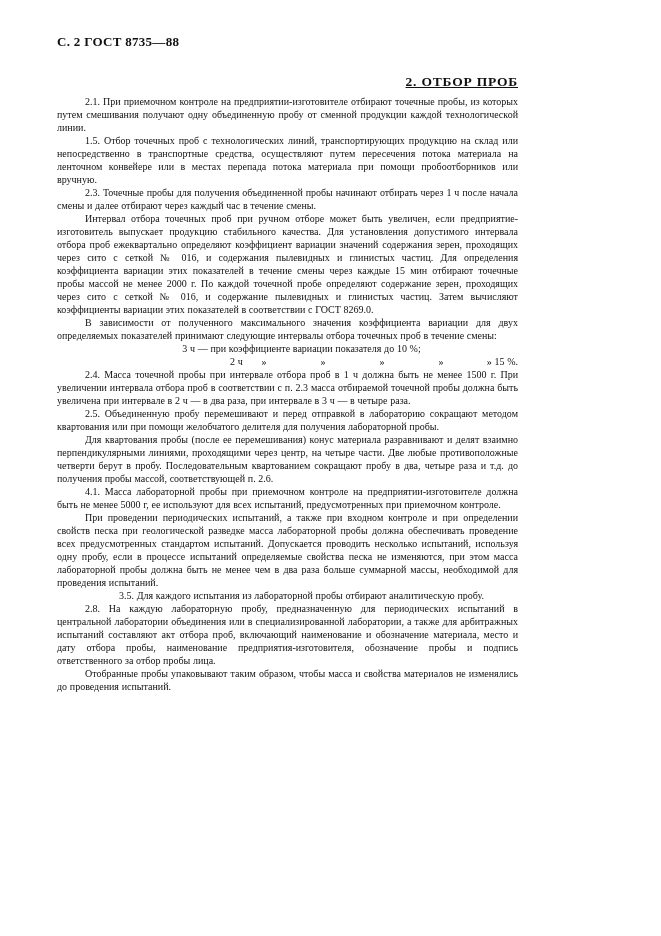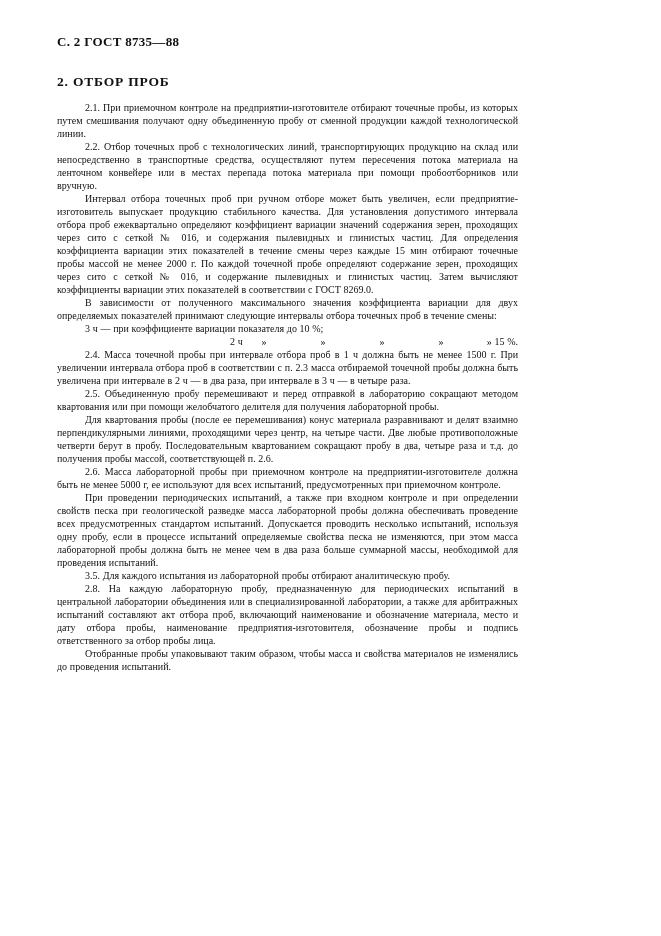--- a/index.html
+++ b/index.html
@@ -18,57 +18,59 @@
     color: #111111;
     overflow: hidden;
     border-radius: 14px;
   }
   .page-header {
     font-size: 13px;
     font-weight: bold;
     letter-spacing: 0.3px;
   }
   .section-title {
-    text-align: left;
+    text-align: right;
     font-weight: bold;
     font-size: 13.5px;
     letter-spacing: 0.8px;
-    margin: 24px 0 11px 0;
+    margin: 24px 0 5px 0;
+    text-decoration: underline;
   }
   .body-text p {
     margin: 0;
     font-size: 10px;
     line-height: 13px;
     text-align: justify;
     text-indent: 28px;
     word-spacing: 0.2px;
   }
   .body-text p.single-line {
-    text-align: left;
+    text-align: center;
   }
   .body-text p.pre-spaced {
     text-align: right;
     white-space: pre-wrap;
   }
 </style>
 </head>
 <body>
 
 <div class="page">
   <div class="page-header">С. 2 ГОСТ 8735—88</div>
   <div class="section-title">2.  ОТБОР  ПРОБ</div>
   <div class="body-text">
     <p>2.1. При приемочном контроле на предприятии-изготовителе отбирают точечные пробы, из которых путем смешивания получают одну объединенную пробу от сменной продукции каждой технологической линии.</p>
-    <p>2.2. Отбор точечных проб с технологических линий, транспортирующих продукцию на склад или непосредственно в транспортные средства, осуществляют путем пересечения потока материала на ленточном конвейере или в местах перепада потока материала при помощи пробоотборников или вручную.</p>
+    <p>1.5. Отбор точечных проб с технологических линий, транспортирующих продукцию на склад или непосредственно в транспортные средства, осуществляют путем пересечения потока материала на ленточном конвейере или в местах перепада потока материала при помощи пробоотборников или вручную.</p>
+    <p>2.3. Точечные пробы для получения объединенной пробы начинают отбирать через 1 ч после начала смены и далее отбирают через каждый час в течение смены.</p>
     <p>Интервал отбора точечных проб при ручном отборе может быть увеличен, если предприятие-изготовитель выпускает продукцию стабильного качества. Для установления допустимого интервала отбора проб ежеквартально определяют коэффициент вариации значений содержания зерен, проходящих через сито с сеткой № 016, и содержания пылевидных и глинистых частиц. Для определения коэффициента вариации этих показателей в течение смены через каждые 15 мин отбирают точечные пробы массой не менее 2000 г. По каждой точечной пробе определяют содержание зерен, проходящих через сито с сеткой № 016, и содержание пылевидных и глинистых частиц. Затем вычисляют коэффициенты вариации этих показателей в соответствии с ГОСТ 8269.0.</p>
     <p>В зависимости от полученного максимального значения коэффициента вариации для двух определяемых показателей принимают следующие интервалы отбора точечных проб в течение смены:</p>
     <p class="single-line">3 ч — при коэффициенте вариации показателя до 10 %;</p>
     <p class="pre-spaced">2 ч       »                    »                    »                    »                » 15 %.</p>
     <p>2.4. Масса точечной пробы при интервале отбора проб в 1 ч должна быть не менее 1500 г. При увеличении интервала отбора проб в соответствии с п. 2.3 масса отбираемой точечной пробы должна быть увеличена при интервале в 2 ч — в два раза, при интервале в 3 ч — в четыре раза.</p>
     <p>2.5. Объединенную пробу перемешивают и перед отправкой в лабораторию сокращают методом квартования или при помощи желобчатого делителя для получения лабораторной пробы.</p>
     <p>Для квартования пробы (после ее перемешивания) конус материала разравнивают и делят взаимно перпендикулярными линиями, проходящими через центр, на четыре части. Две любые противоположные четверти берут в пробу. Последовательным квартованием сокращают пробу в два, четыре раза и т.д. до получения пробы массой, соответствующей п. 2.6.</p>
-    <p>2.6. Масса лабораторной пробы при приемочном контроле на предприятии-изготовителе должна быть не менее 5000 г, ее используют для всех испытаний, предусмотренных при приемочном контроле.</p>
+    <p>4.1. Масса лабораторной пробы при приемочном контроле на предприятии-изготовителе должна быть не менее 5000 г, ее используют для всех испытаний, предусмотренных при приемочном контроле.</p>
     <p>При проведении периодических испытаний, а также при входном контроле и при определении свойств песка при геологической разведке масса лабораторной пробы должна обеспечивать проведение всех предусмотренных стандартом испытаний. Допускается проводить несколько испытаний, используя одну пробу, если в процессе испытаний определяемые свойства песка не изменяются, при этом масса лабораторной пробы должна быть не менее чем в два раза больше суммарной массы, необходимой для проведения испытаний.</p>
     <p class="single-line">3.5. Для каждого испытания из лабораторной пробы отбирают аналитическую пробу.</p>
     <p>2.8. На каждую лабораторную пробу, предназначенную для периодических испытаний в центральной лаборатории объединения или в специализированной лаборатории, а также для арбитражных испытаний составляют акт отбора проб, включающий наименование и обозначение материала, место и дату отбора пробы, наименование предприятия-изготовителя, обозначение пробы и подпись ответственного за отбор пробы лица.</p>
     <p>Отобранные пробы упаковывают таким образом, чтобы масса и свойства материалов не изменялись до проведения испытаний.</p>
   </div>
 </div>
 
 </body></html>

